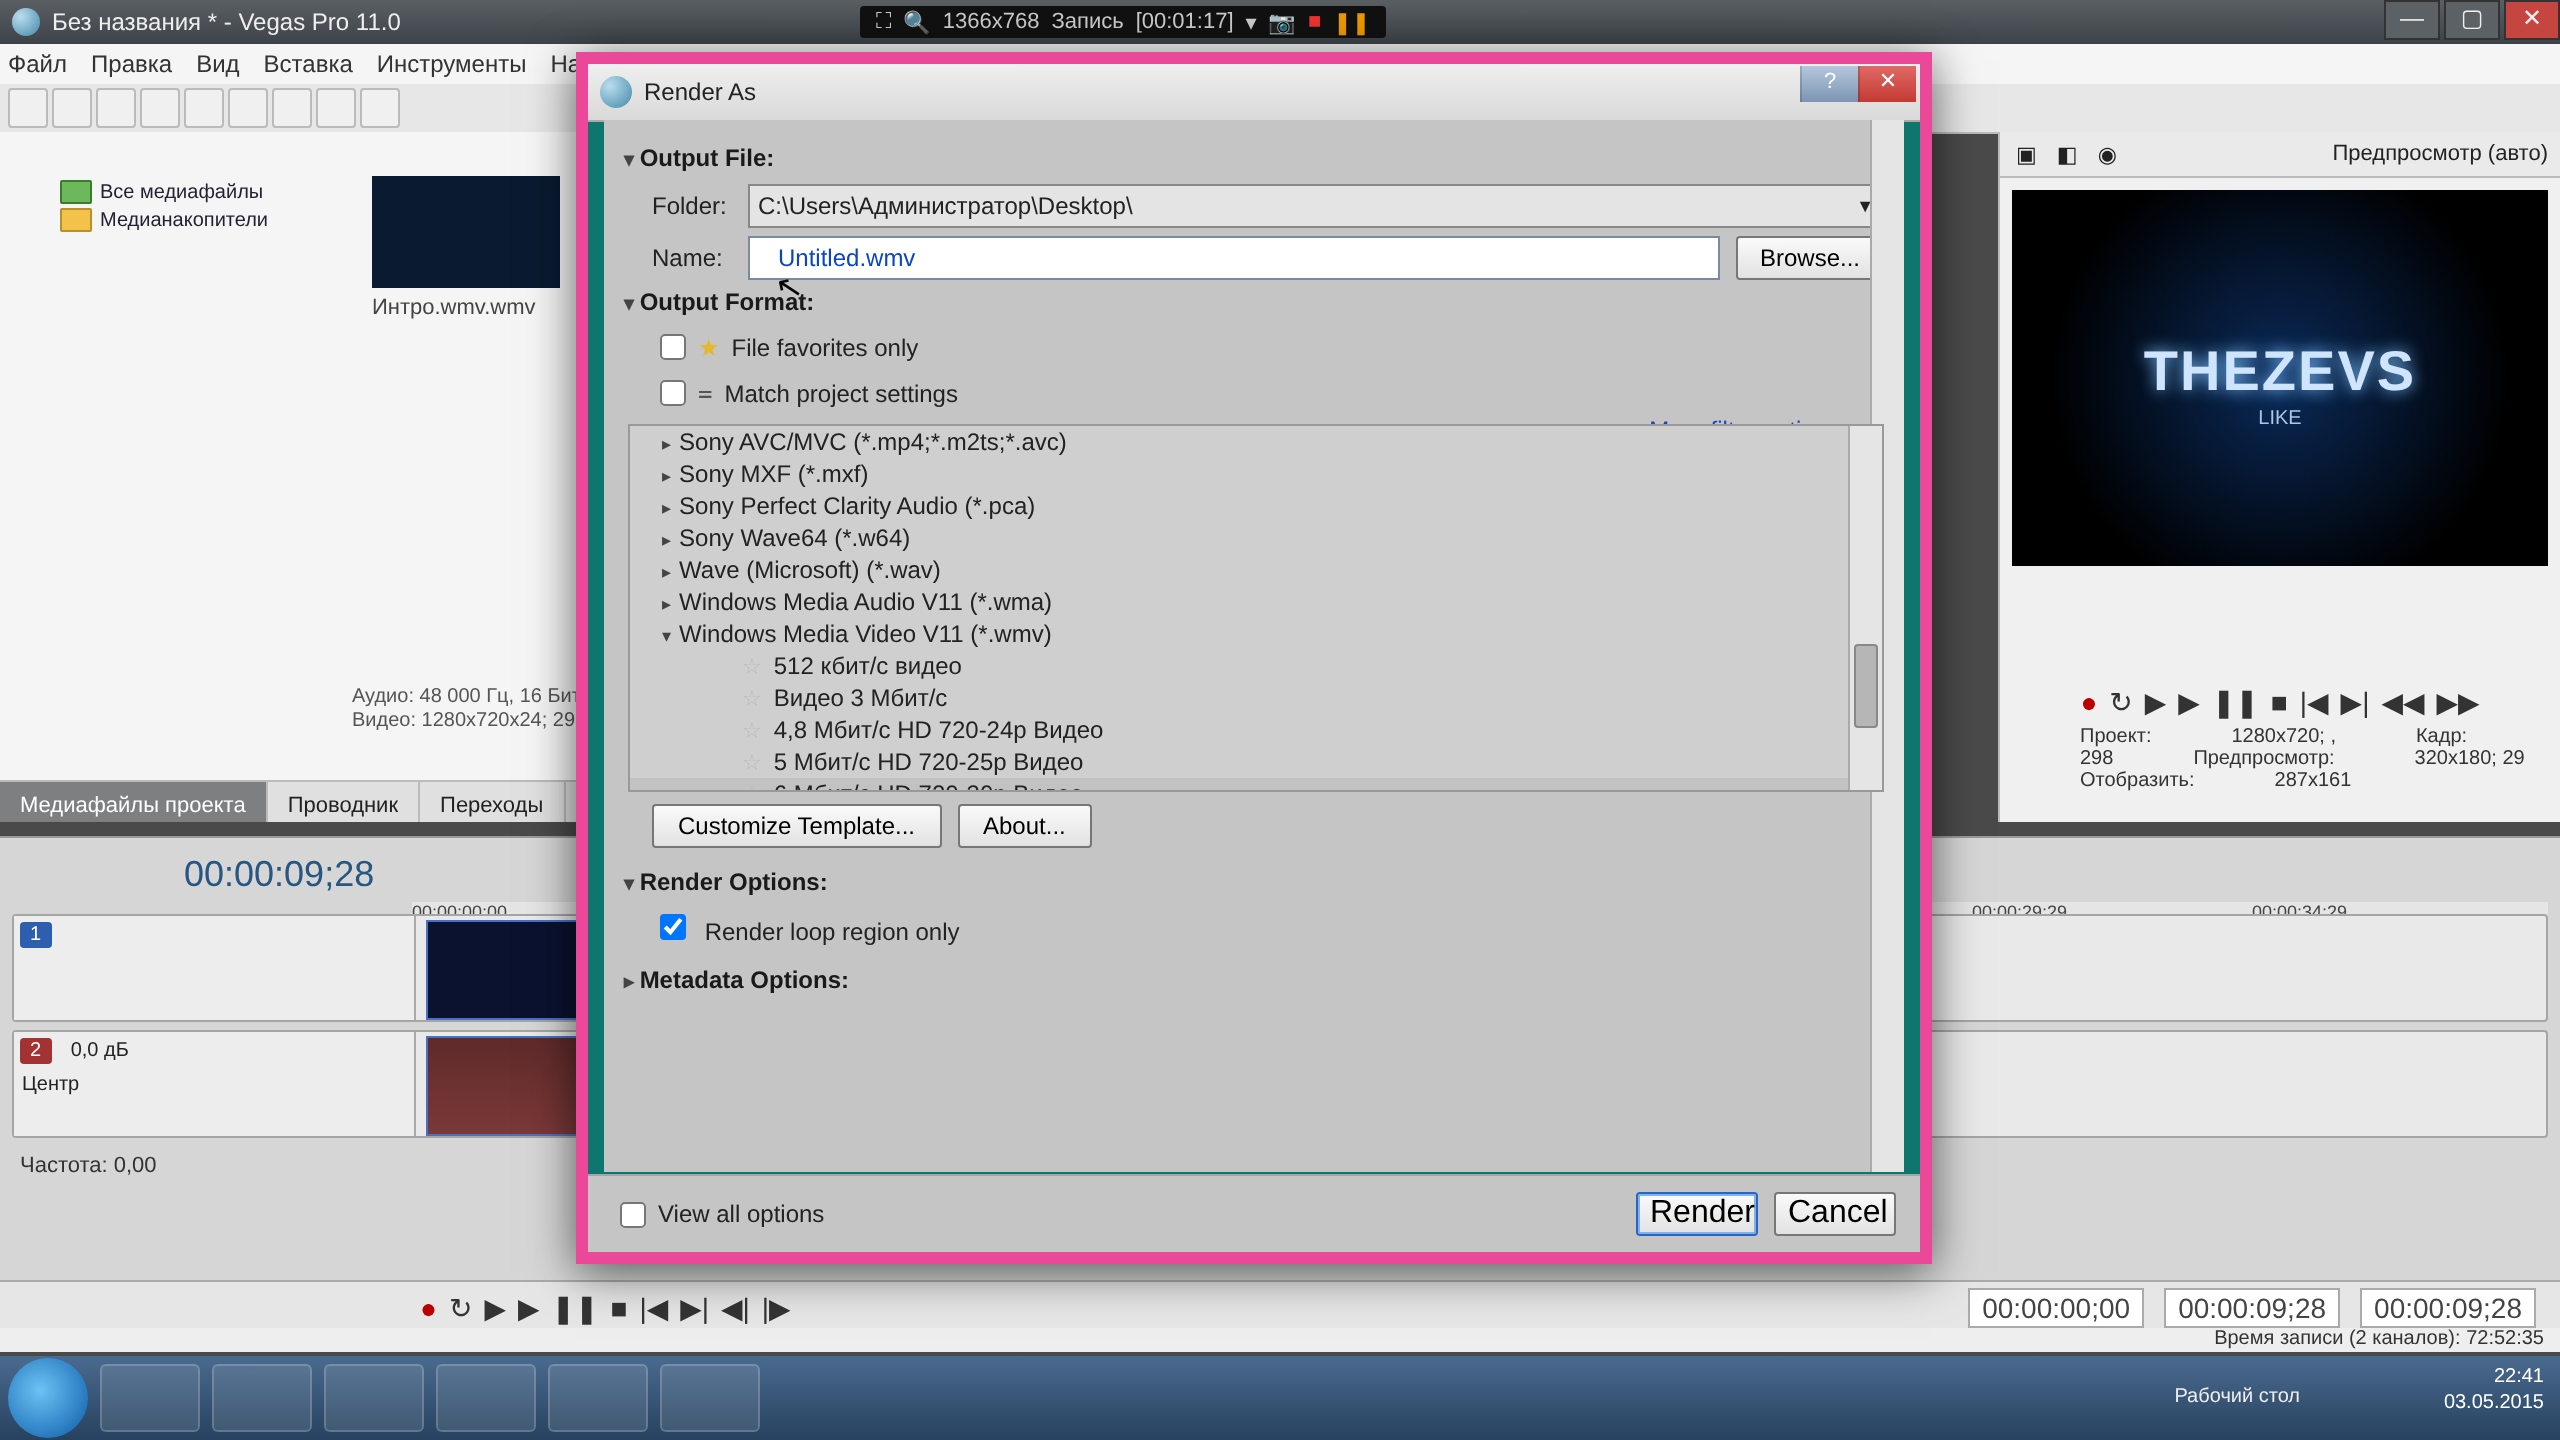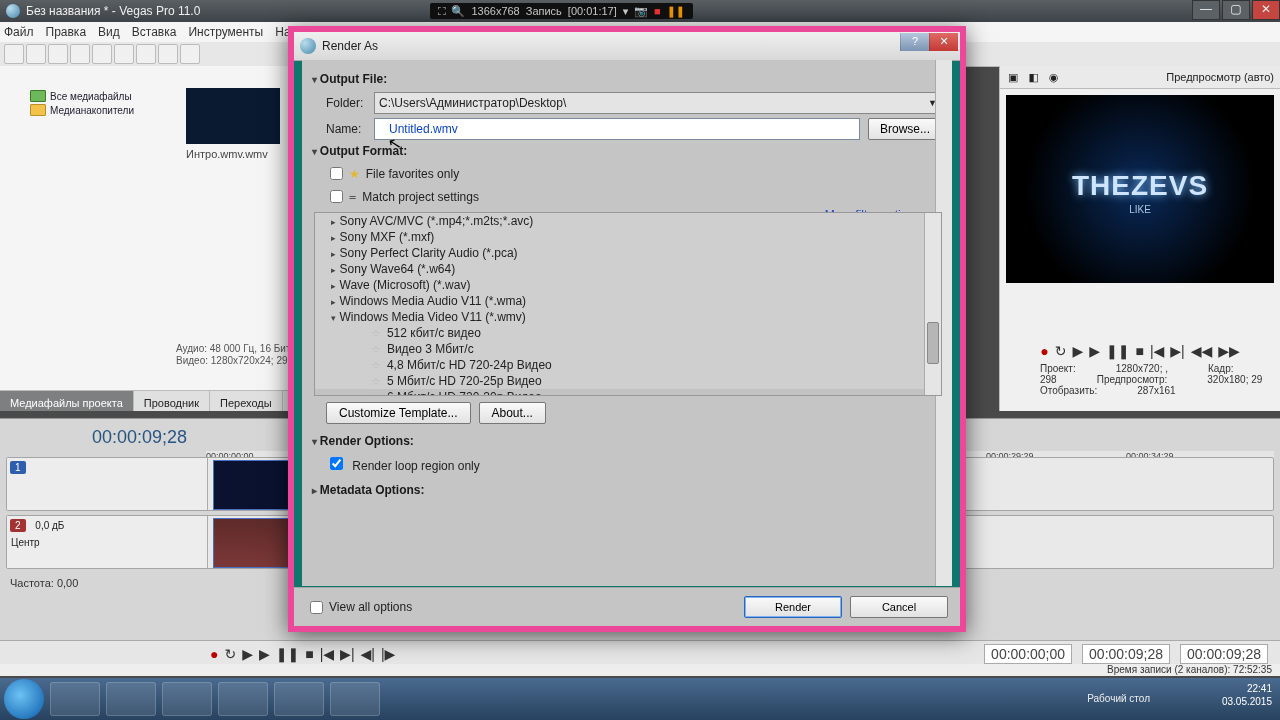--- a/index.html
+++ b/index.html
@@ -470,25 +470,25 @@
     height: 38px;
     border-top: 1px solid #a5a5a5;
     background: #c6c5c5;
     display: flex; align-items: center;
     padding: 0 12px;
   }
   .dlg-footer .view-all { font-size: 12px; display: flex; align-items: center; }
   .dlg-footer .view-all input { margin-right: 6px; }
   .dlg-footer .ftr-btns { margin-left: auto; display: flex; gap: 8px; }
   .dlg-footer .ftr-btns button {
-    height: 22px; width: 98px;
+    height: 22px; width: 61px;
     border: 1px solid #777;
     background: linear-gradient(#fafafa, #e2e2e2);
     border-radius: 2px;
-    font-size: 11px;
+    font-size: 16px;
   }
   .dlg-footer .ftr-btns button.primary {
     border: 1px solid #2a66c0;
     box-shadow: 0 0 0 1px #7fb2ef inset;
   }
 
   .cursor {
     position: absolute;
     top: 134px; left: 388px;
     z-index: 200;

